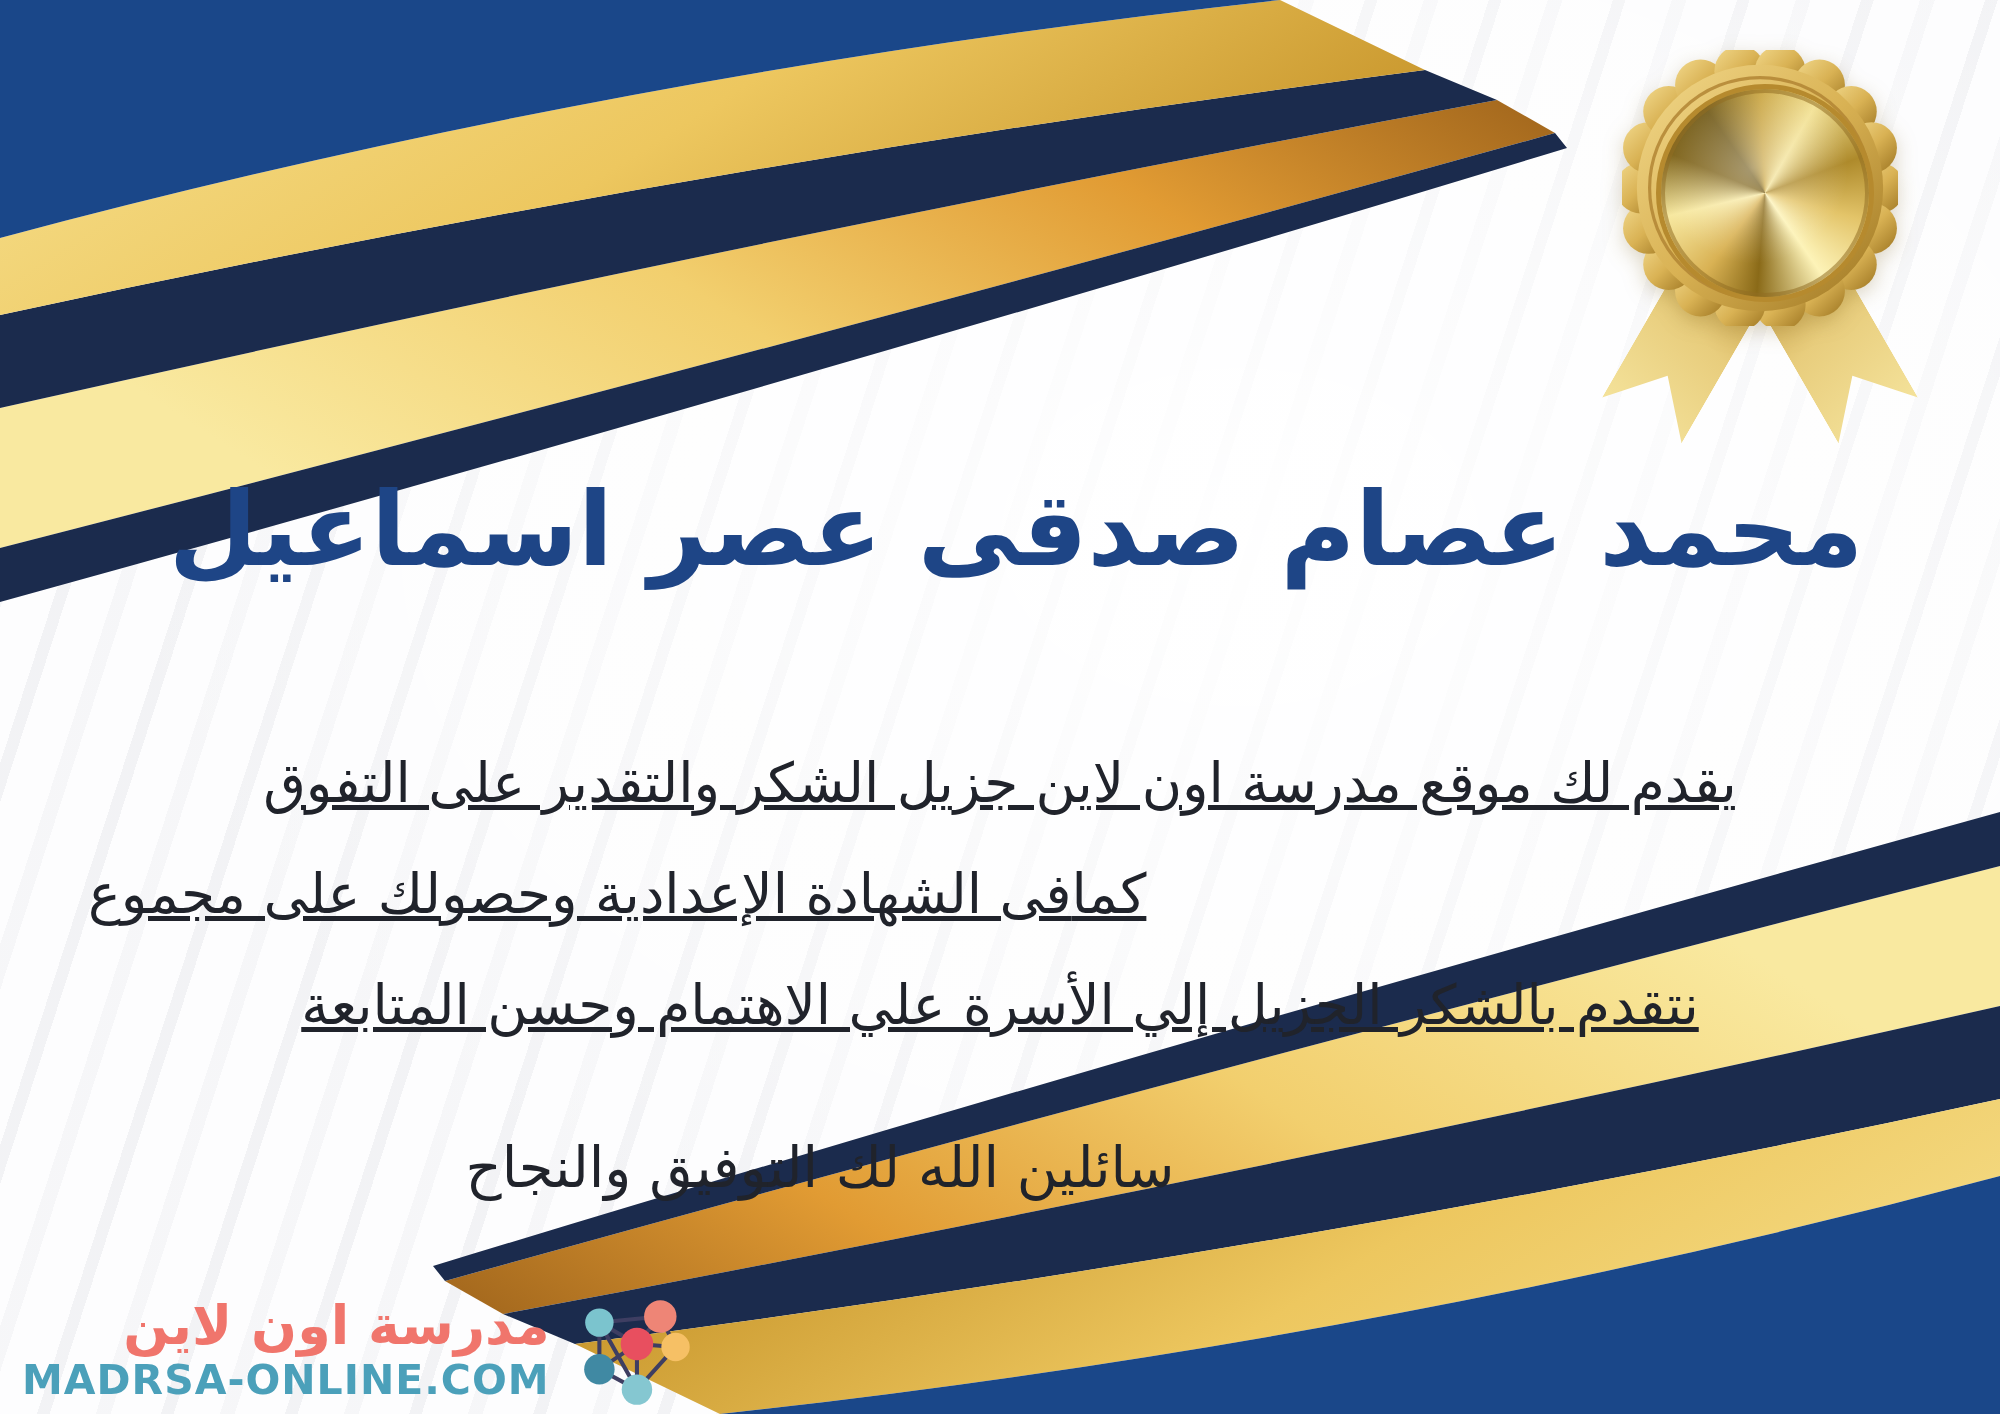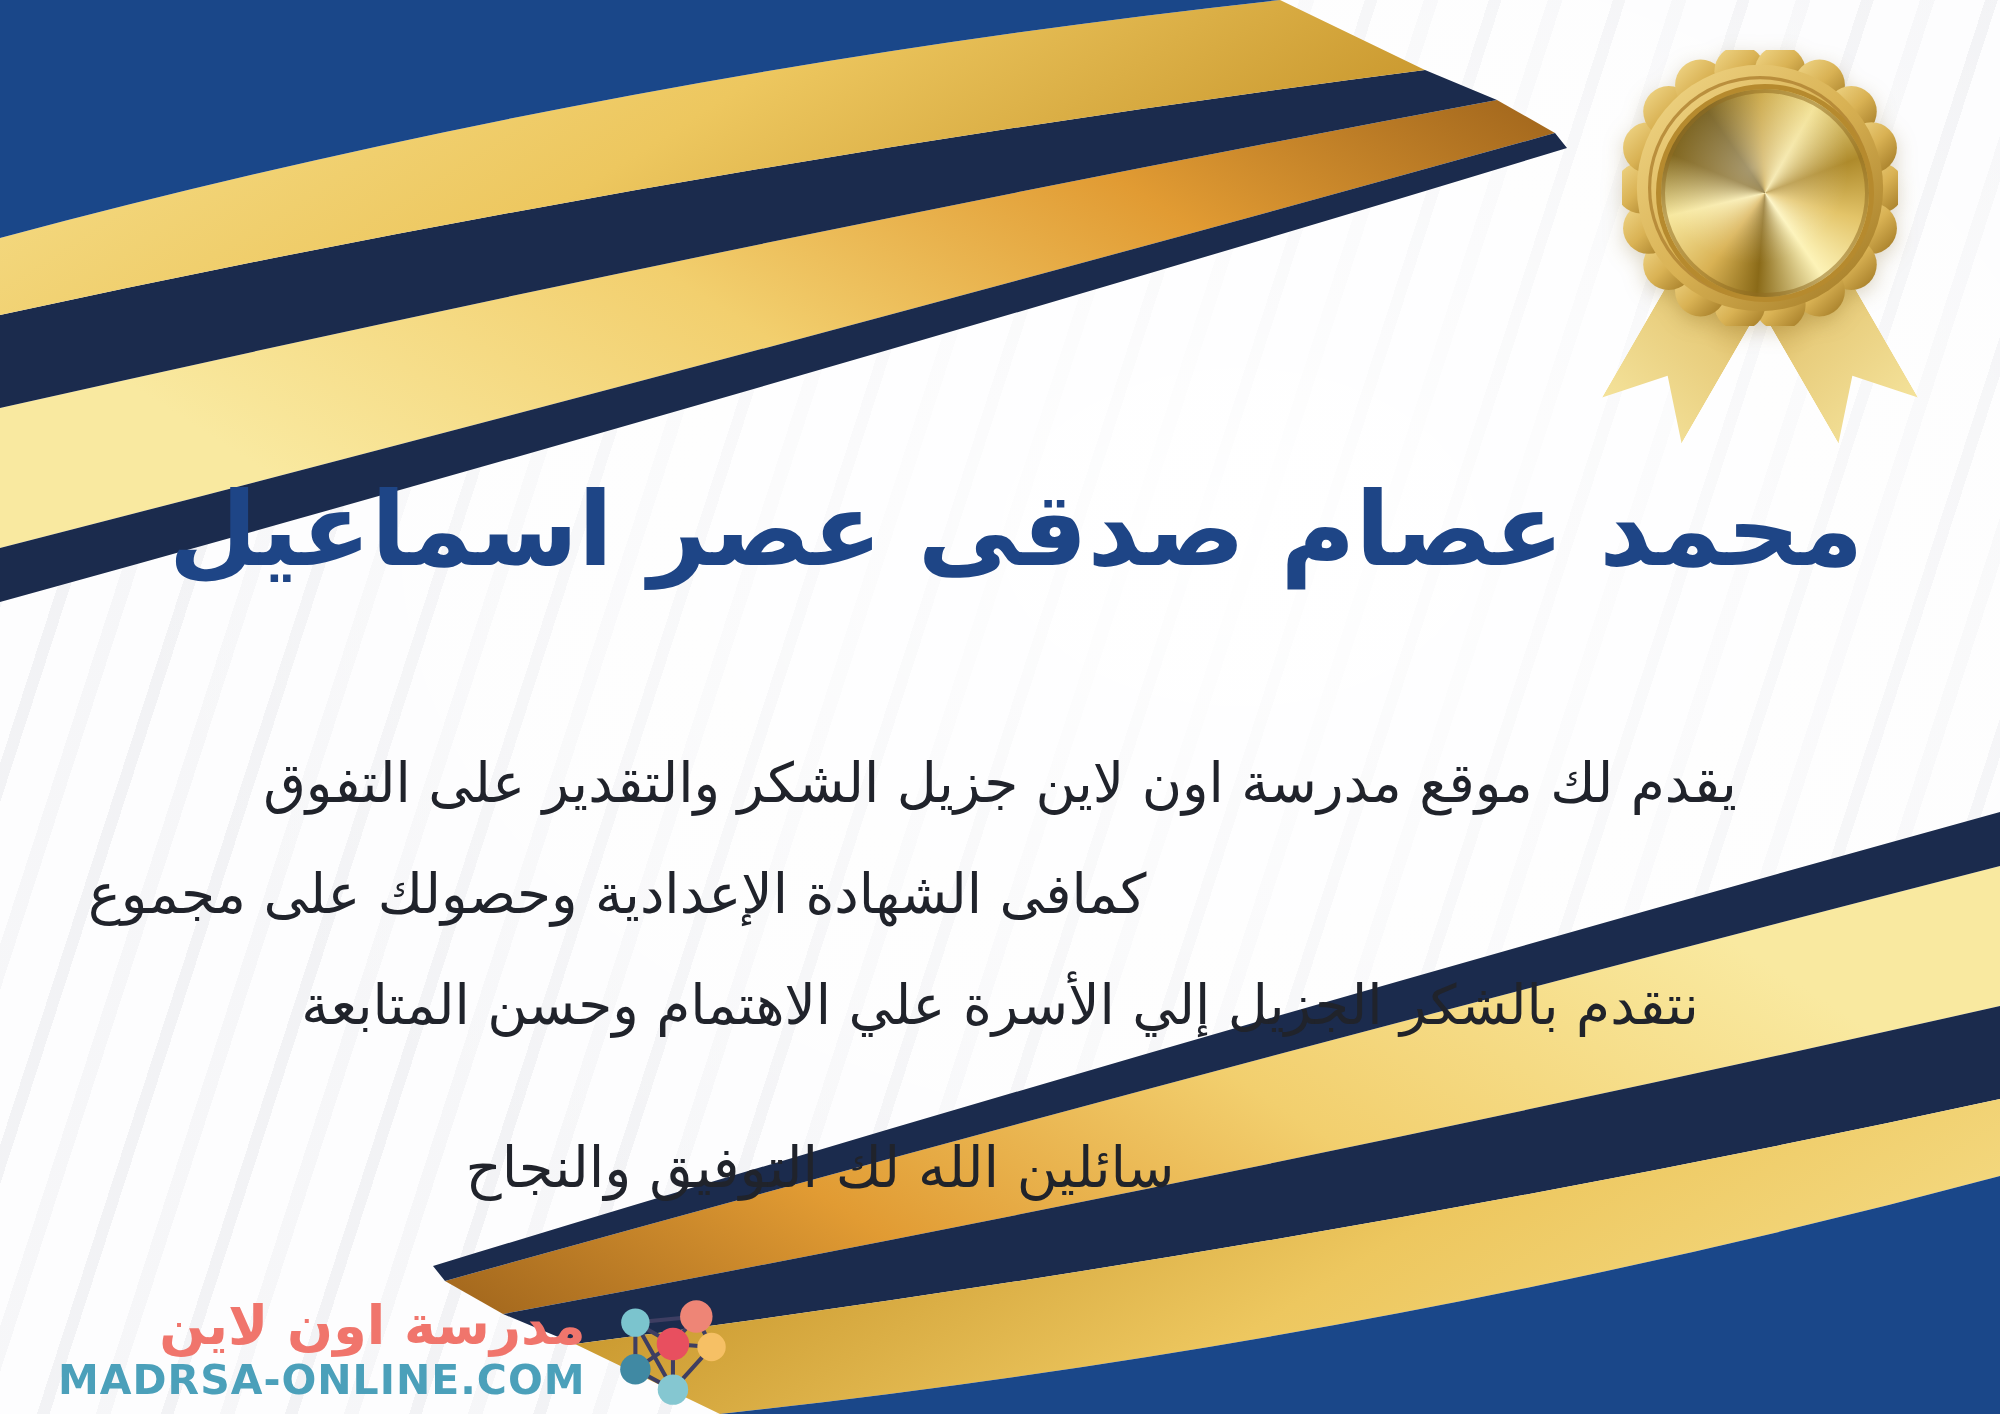--- a/index.html
+++ b/index.html
@@ -49,36 +49,36 @@
     font-size:98px;color:#17191d;letter-spacing:0;
   }
   .namelne{
     position:absolute;top:470px;left:16px;width:100%;text-align:center;direction:rtl;
     font-size:102px;font-weight:bold;color:#1e4586;
   }
   .bodyblock{
     position:absolute;top:728px;left:0;width:100%;direction:rtl;
     color:#20232b;font-size:55px;
   }
-  .bodyline{height:111px;line-height:111px;text-align:center;white-space:nowrap;}
+  .bodyline{height:111px;line-height:111px;text-align:center;white-space:nowrap;text-decoration:underline;}
   .line2{display:flex;flex-direction:row-reverse;align-items:baseline;padding:0 88px;}
   .line2 .score{
     color:#1e4586;font-weight:bold;font-size:64px;margin-right:70px;
   }
   .line2 .after{margin-right:auto;}
   .closingline{
     position:absolute;top:1135px;left:0;width:100%;text-align:center;direction:rtl;
     transform:translateX(-180px);
     color:#20232b;font-size:56px;
   }
   
   .site-logo{position:absolute;left:22px;bottom:4px;display:flex;align-items:center;gap:24px;z-index:4;}
   .logo-text{display:flex;flex-direction:column;align-items:flex-end;}
   .logo-ar{direction:rtl;font-size:54px;font-weight:bold;color:#f0756c;line-height:1.15;}
-  .logo-url{font-size:41px;font-weight:bold;color:#4ba0ba;letter-spacing:1px;line-height:1.1;margin-left:36px;}
+  .logo-url{font-size:41px;font-weight:bold;color:#4ba0ba;letter-spacing:1px;line-height:1.1;}
   .logo-net{width:132px;height:122px;}
 </style>
 </head>
 <body>
 
 <div class="stage">
   <div class="texture"></div>
 
   <svg class="corner corner-tl" viewBox="0 0 1600 640" aria-hidden="true">
     <defs>

